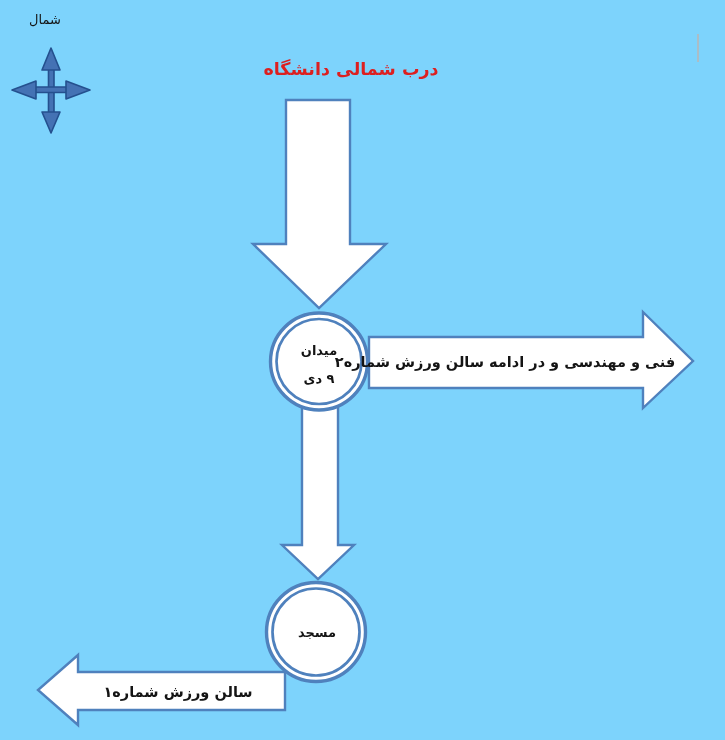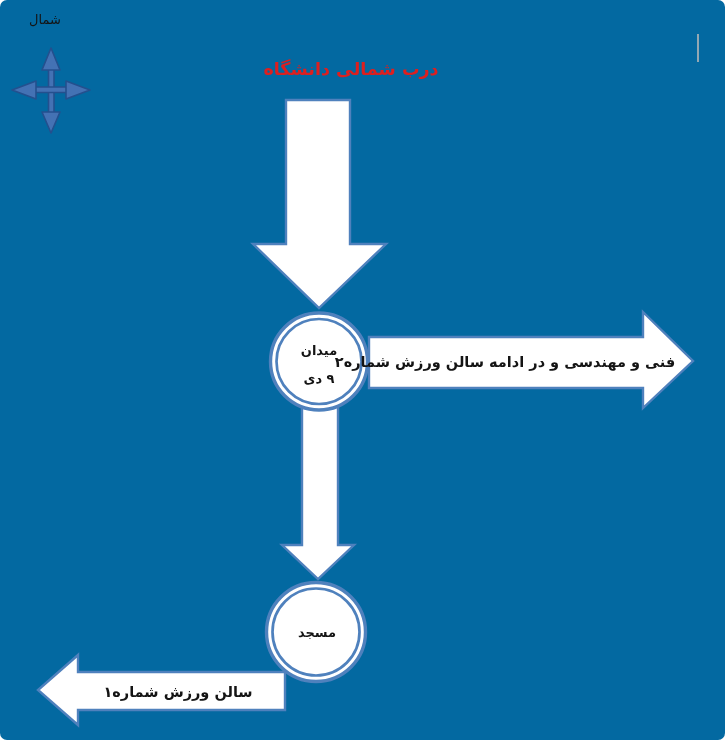--- a/index.html
+++ b/index.html
@@ -1,18 +1,18 @@
 <!DOCTYPE html>
 <html lang="fa" style="--arrow-outline: #4f81bd; --compass-fill: #4472b4; --compass-stroke: #24508e; --title-red: #dd1f1f; --label-black: #141414;"><head>
 <meta charset="utf-8">
 <style>
   * { margin: 0; padding: 0; box-sizing: border-box; }
   html, body { width: 725px; height: 740px; background: #ffffff; }
   body { font-family: "DejaVu Sans", sans-serif; }
-  .stage { position: relative; width: 725px; height: 740px; background: #0369a1; overflow: hidden; border-radius: 7px; }
+  .stage { position: relative; width: 725px; height: 740px; background: #7dd3fc; overflow: hidden; }
   svg { display: block; }
   svg text { font-family: "DejaVu Sans", sans-serif; direction: rtl; }
 
   .outlined-arrow {
     fill: #ffffff;
     stroke: var(--arrow-outline, #4f81bd);
     stroke-width: 2.4;
     stroke-linejoin: miter;
   }
   .ring-outer { fill: #ffffff; stroke: var(--arrow-outline, #4f81bd); stroke-width: 3.4; }

